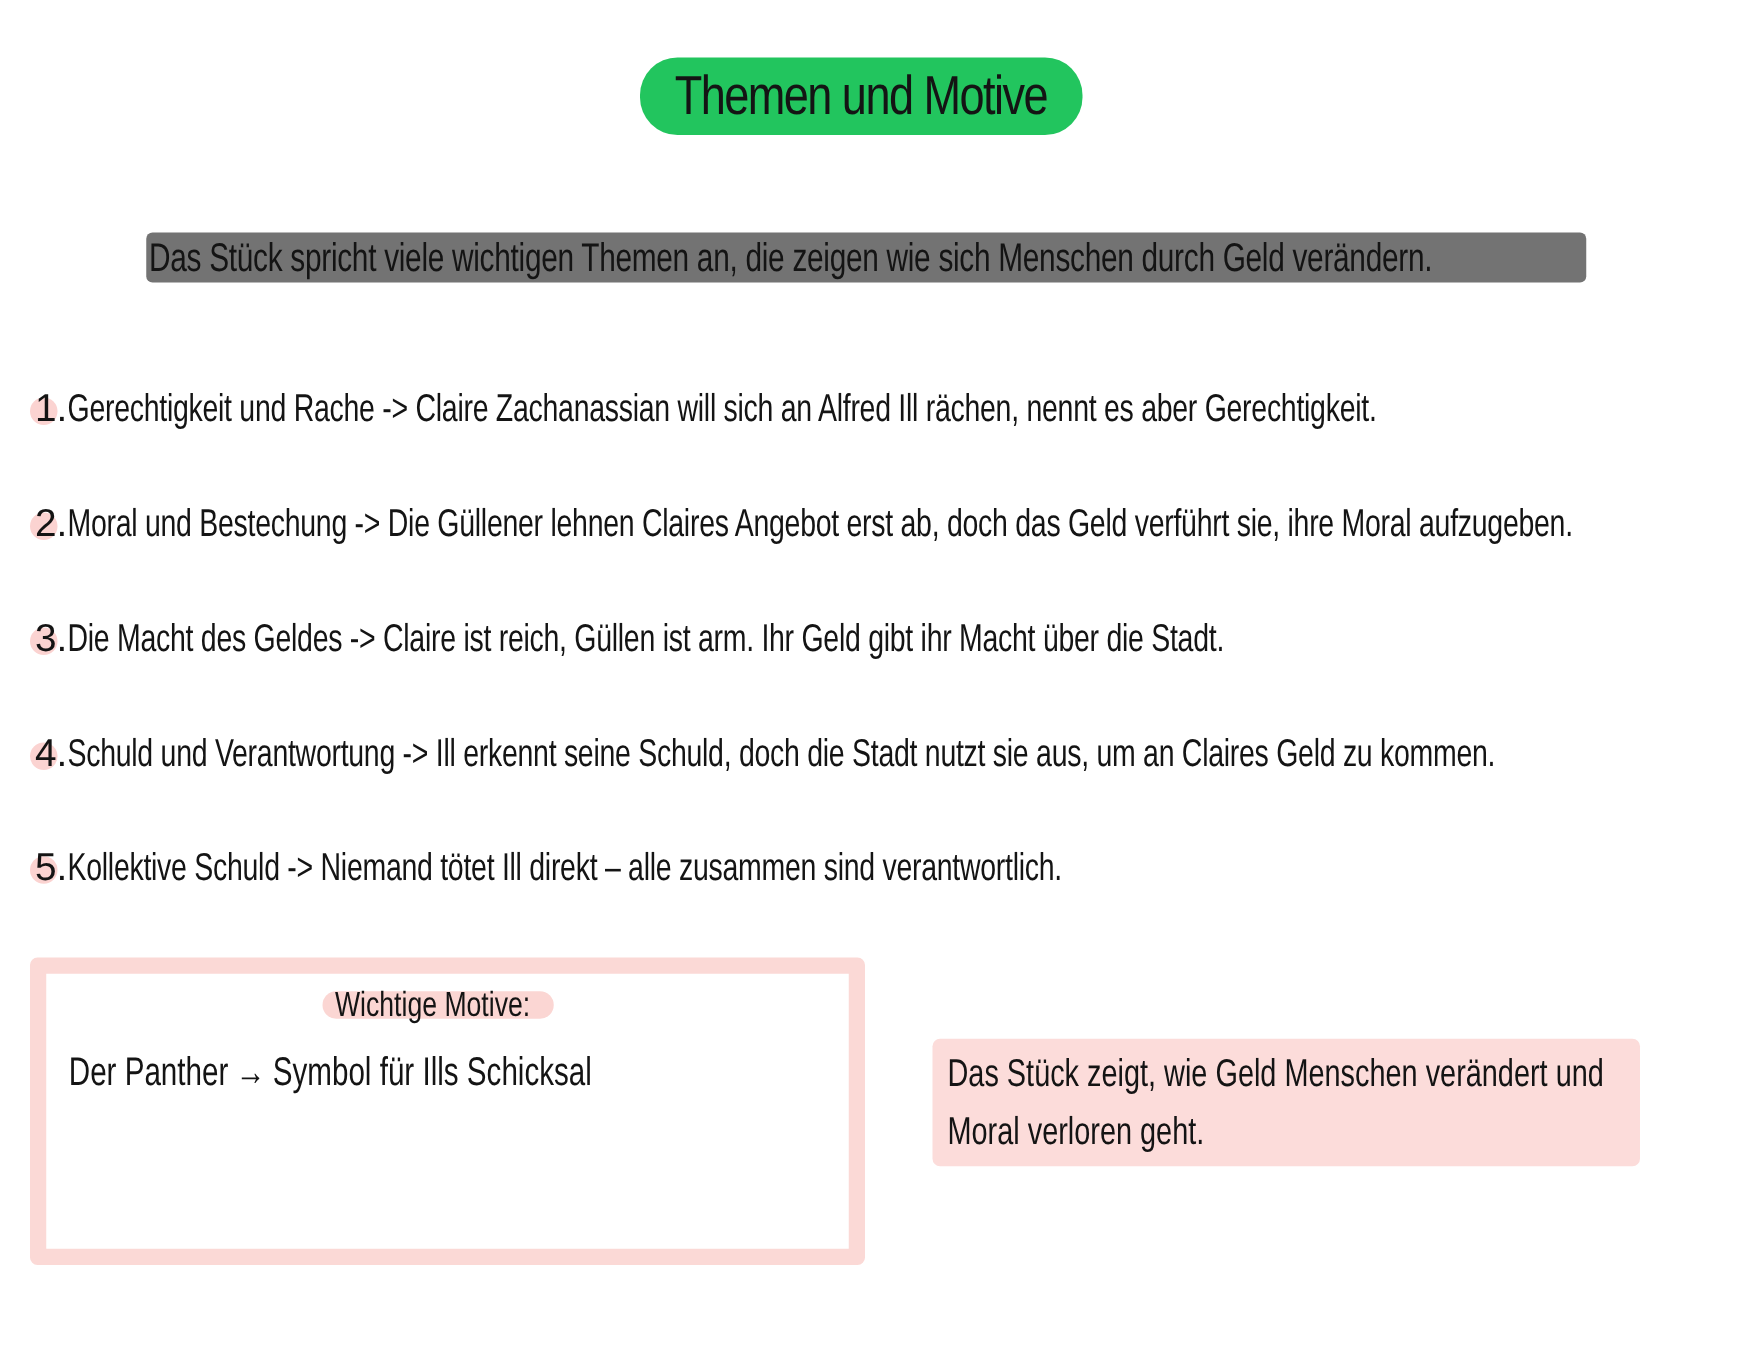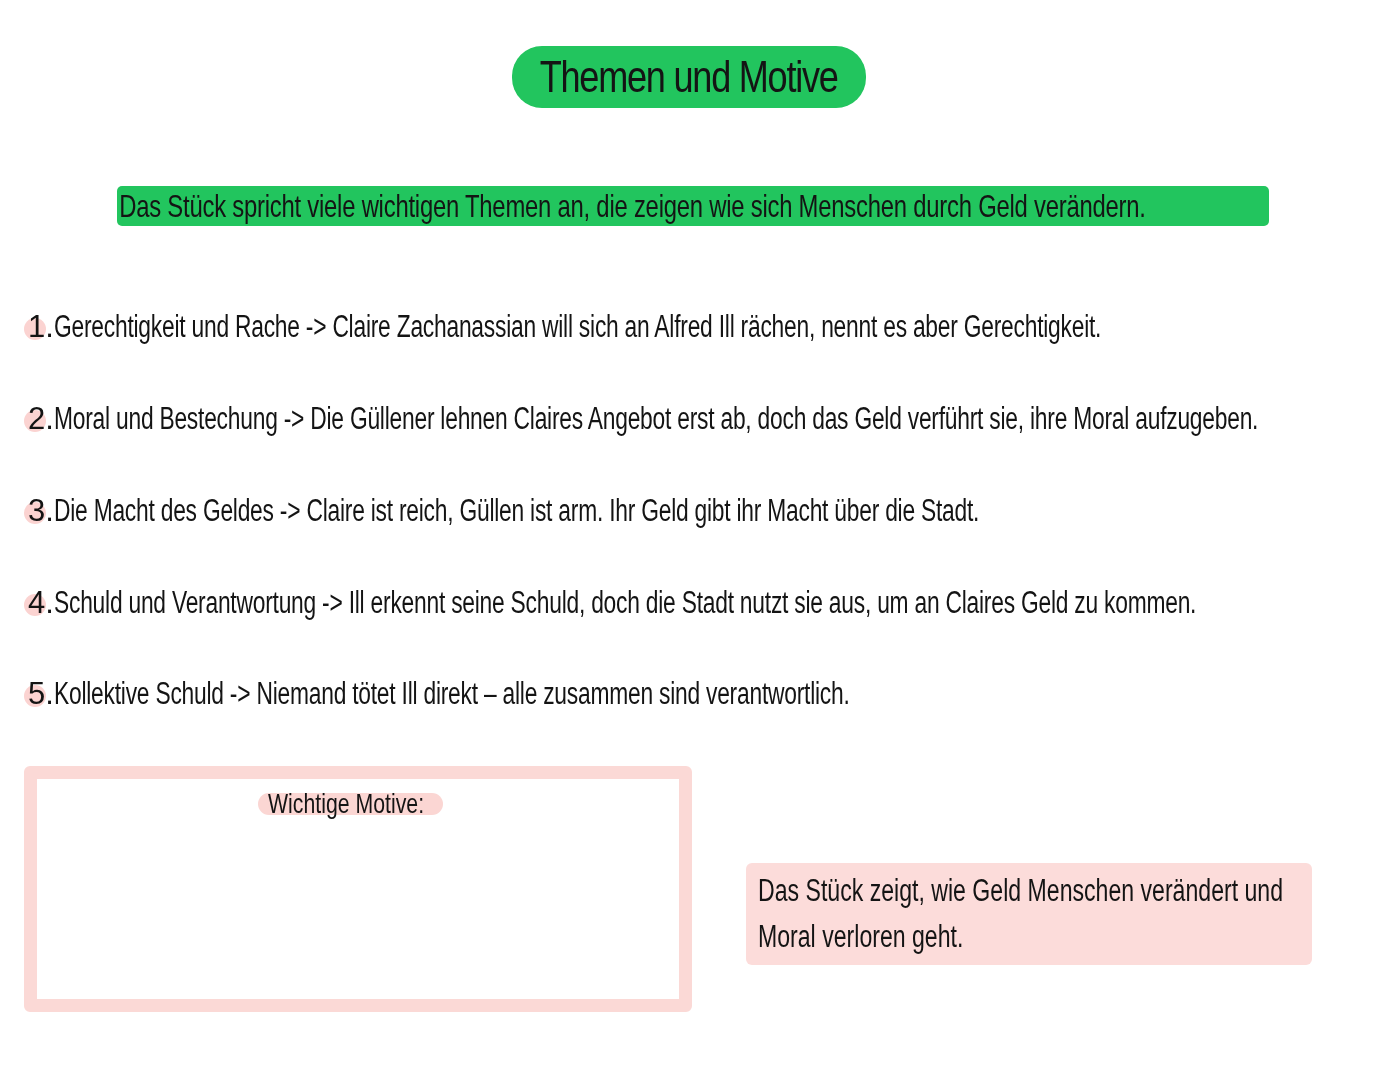--- a/index.html
+++ b/index.html
@@ -32,21 +32,21 @@
       letter-spacing: -1.5px;
       transform: scaleX(0.82);
       white-space: nowrap;
     }
     .intro {
       position: absolute;
       left: 117px;
       top: 186px;
       width: 1152px;
       height: 40px;
-      background: #22c55e;
+      background: #737373;
       border-radius: 5px;
       display: flex;
       align-items: center;
     }
     .intro-text {
       font-size: 32px;
       white-space: nowrap;
       transform-origin: left center;
       transform: scaleX(0.745);
       padding-left: 3px;
@@ -131,21 +131,20 @@
       padding: 0 8px;
     }
     .conclusion {
       position: absolute;
       left: 746px;
       top: 831px;
       width: 566px;
       height: 102px;
       background: #fcdcda;
       border-radius: 6px;
-      margin-top: 32px;
     }
     .conclusion-line {
       position: absolute;
       left: 12px;
       font-size: 31px;
       white-space: nowrap;
       transform-origin: left center;
       transform: scaleX(0.745);
     }
   </style>
@@ -183,20 +182,25 @@
 <div class="theme" style="top:672px;">
   <span class="theme-num">5.</span>
   <span class="theme-text">Kollektive Schuld -&gt; Niemand tötet Ill direkt – alle zusammen sind verantwortlich.</span>
 </div>
 
 <div class="motive-box">
   <div class="motive-heading">
     <span class="motive-heading-text">Wichtige Motive:</span>
   </div>
 
+  <div class="motive-line" style="top:56px;">
+    <span class="motive-line-inner">
+      <span>Der Panther</span><span class="motive-arrow">→</span><span>Symbol für Ills Schicksal</span>
+    </span>
+  </div>
 
 
 </div>
 
 <div class="conclusion">
   <span class="conclusion-line" style="top:10px;">Das Stück zeigt, wie Geld Menschen verändert und</span>
   <span class="conclusion-line" style="top:56px;">Moral verloren geht.</span>
 </div>
 
 </body></html>

